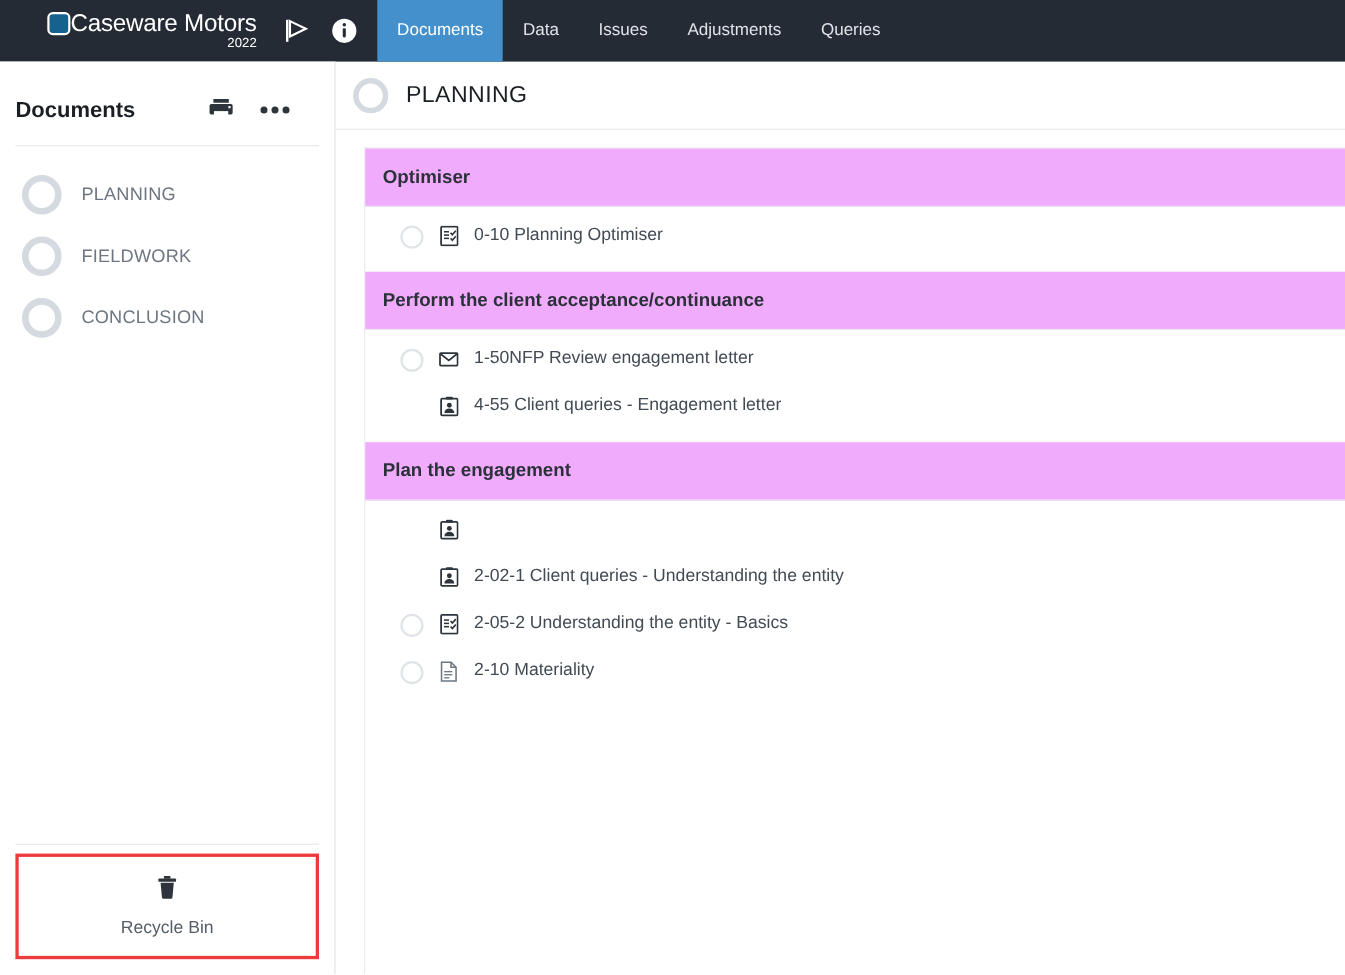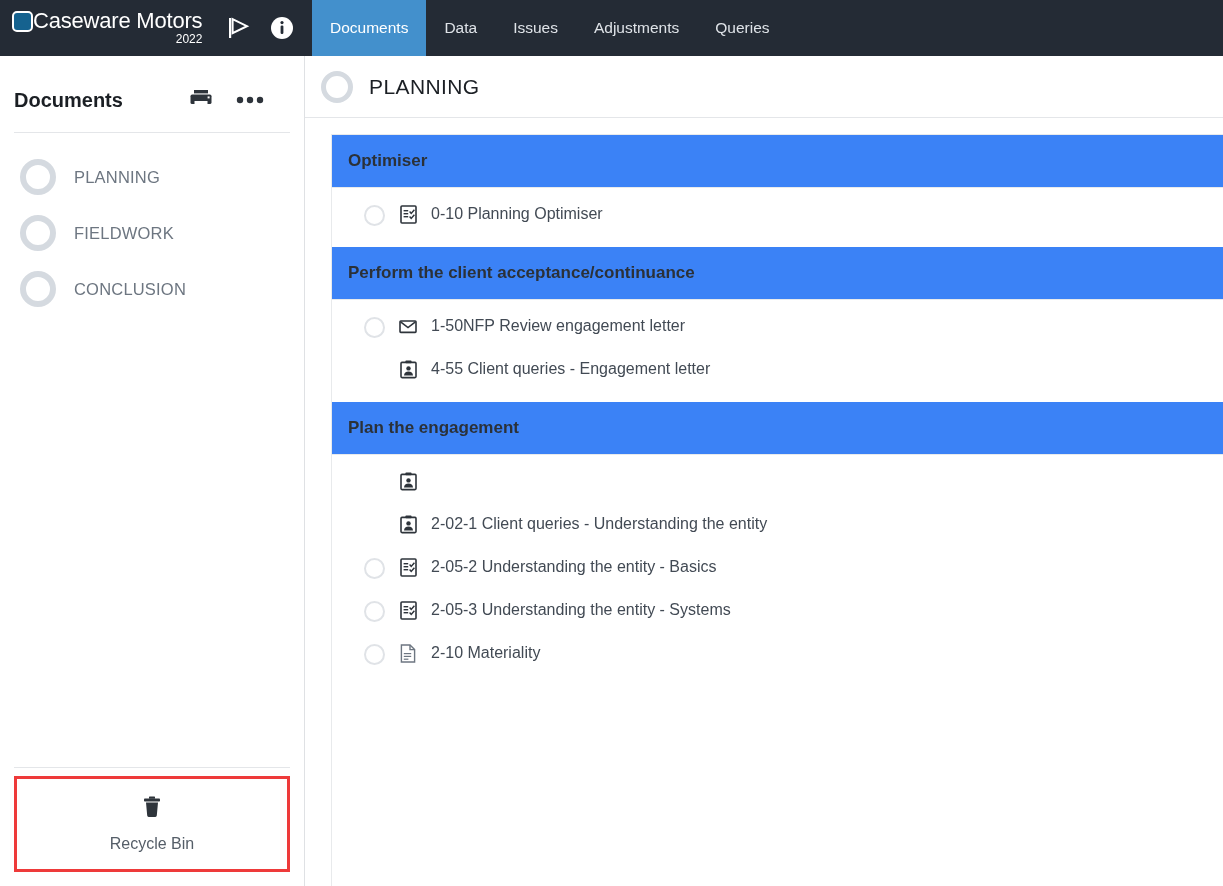--- a/index.html
+++ b/index.html
@@ -18,20 +18,21 @@
     display: flex;
     align-items: stretch;
     position: relative;
   }
   .brand {
     display: flex;
     align-items: flex-start;
     padding: 6px 0 0 12px;
     min-width: 212px;
     position: relative;
+    margin-left: 31px;
   }
   .brand-logo {
     width: 21px;
     height: 21px;
     border-radius: 5px;
     border: 2.5px solid #ffffff;
     background: #15628f;
     margin-top: 5px;
     flex: 0 0 auto;
   }
@@ -197,21 +198,21 @@
     padding: 16px 0 0 26px;
     overflow: hidden;
   }
   .card {
     background: #ffffff;
     border: 1px solid #e8eaec;
     border-right: none;
     min-height: 760px;
   }
   .section-header {
-    background: #3b82f6;
+    background: #f0abfc;
     border-bottom: 1px solid #e8eaec;
     padding: 16px 0 16px 16px;
     font-size: 17px;
     font-weight: bold;
     color: #2b3138;
   }
   .section-header.first { border-top: none; }
   .doc-list { padding: 6px 0 10px 0; }
   .doc-row {
     display: flex;
@@ -440,34 +441,20 @@
                 <rect x="3.6" y="5" width="4.6" height="1.4" fill="#2e343b"></rect>
                 <rect x="3.6" y="8" width="4.6" height="1.4" fill="#2e343b"></rect>
                 <rect x="3.6" y="11" width="4.6" height="1.4" fill="#2e343b"></rect>
                 <path d="M9.6 6.6 l1.6 1.8 l3.2 -3.6" fill="none" stroke="#2e343b" stroke-width="1.5"></path>
                 <path d="M9.6 11.6 l1.6 1.8 l3.2 -3.6" fill="none" stroke="#2e343b" stroke-width="1.5"></path>
               </svg>
             </div>
             <div class="doc-label">2-05-2 Understanding the entity - Basics</div>
           </div>
 
-          <div class="doc-row">
-            <div class="ring-sm"></div>
-            <div class="doc-icon">
-              <svg width="17" height="19" viewBox="0 0 17 19">
-                <rect x="1" y="1" width="15" height="17" rx="1" fill="none" stroke="#2e343b" stroke-width="1.6"></rect>
-                <rect x="3.6" y="5" width="4.6" height="1.4" fill="#2e343b"></rect>
-                <rect x="3.6" y="8" width="4.6" height="1.4" fill="#2e343b"></rect>
-                <rect x="3.6" y="11" width="4.6" height="1.4" fill="#2e343b"></rect>
-                <path d="M9.6 6.6 l1.6 1.8 l3.2 -3.6" fill="none" stroke="#2e343b" stroke-width="1.5"></path>
-                <path d="M9.6 11.6 l1.6 1.8 l3.2 -3.6" fill="none" stroke="#2e343b" stroke-width="1.5"></path>
-              </svg>
-            </div>
-            <div class="doc-label">2-05-3 Understanding the entity - Systems</div>
-          </div>
 
           <div class="doc-row">
             <div class="ring-sm"></div>
             <div class="doc-icon">
               <svg width="16" height="19" viewBox="0 0 16 19">
                 <path d="M1.4 1 h8.6 l4.6 4.6 v12.4 h-13.2 Z" fill="none" stroke="#6d7681" stroke-width="1.4"></path>
                 <path d="M10 1 v4.6 h4.6" fill="none" stroke="#6d7681" stroke-width="1.4"></path>
                 <rect x="3.8" y="9" width="7.4" height="1.2" fill="#6d7681"></rect>
                 <rect x="3.8" y="11.8" width="7.4" height="1.2" fill="#6d7681"></rect>
                 <rect x="3.8" y="14.6" width="4.6" height="1.2" fill="#6d7681"></rect>

